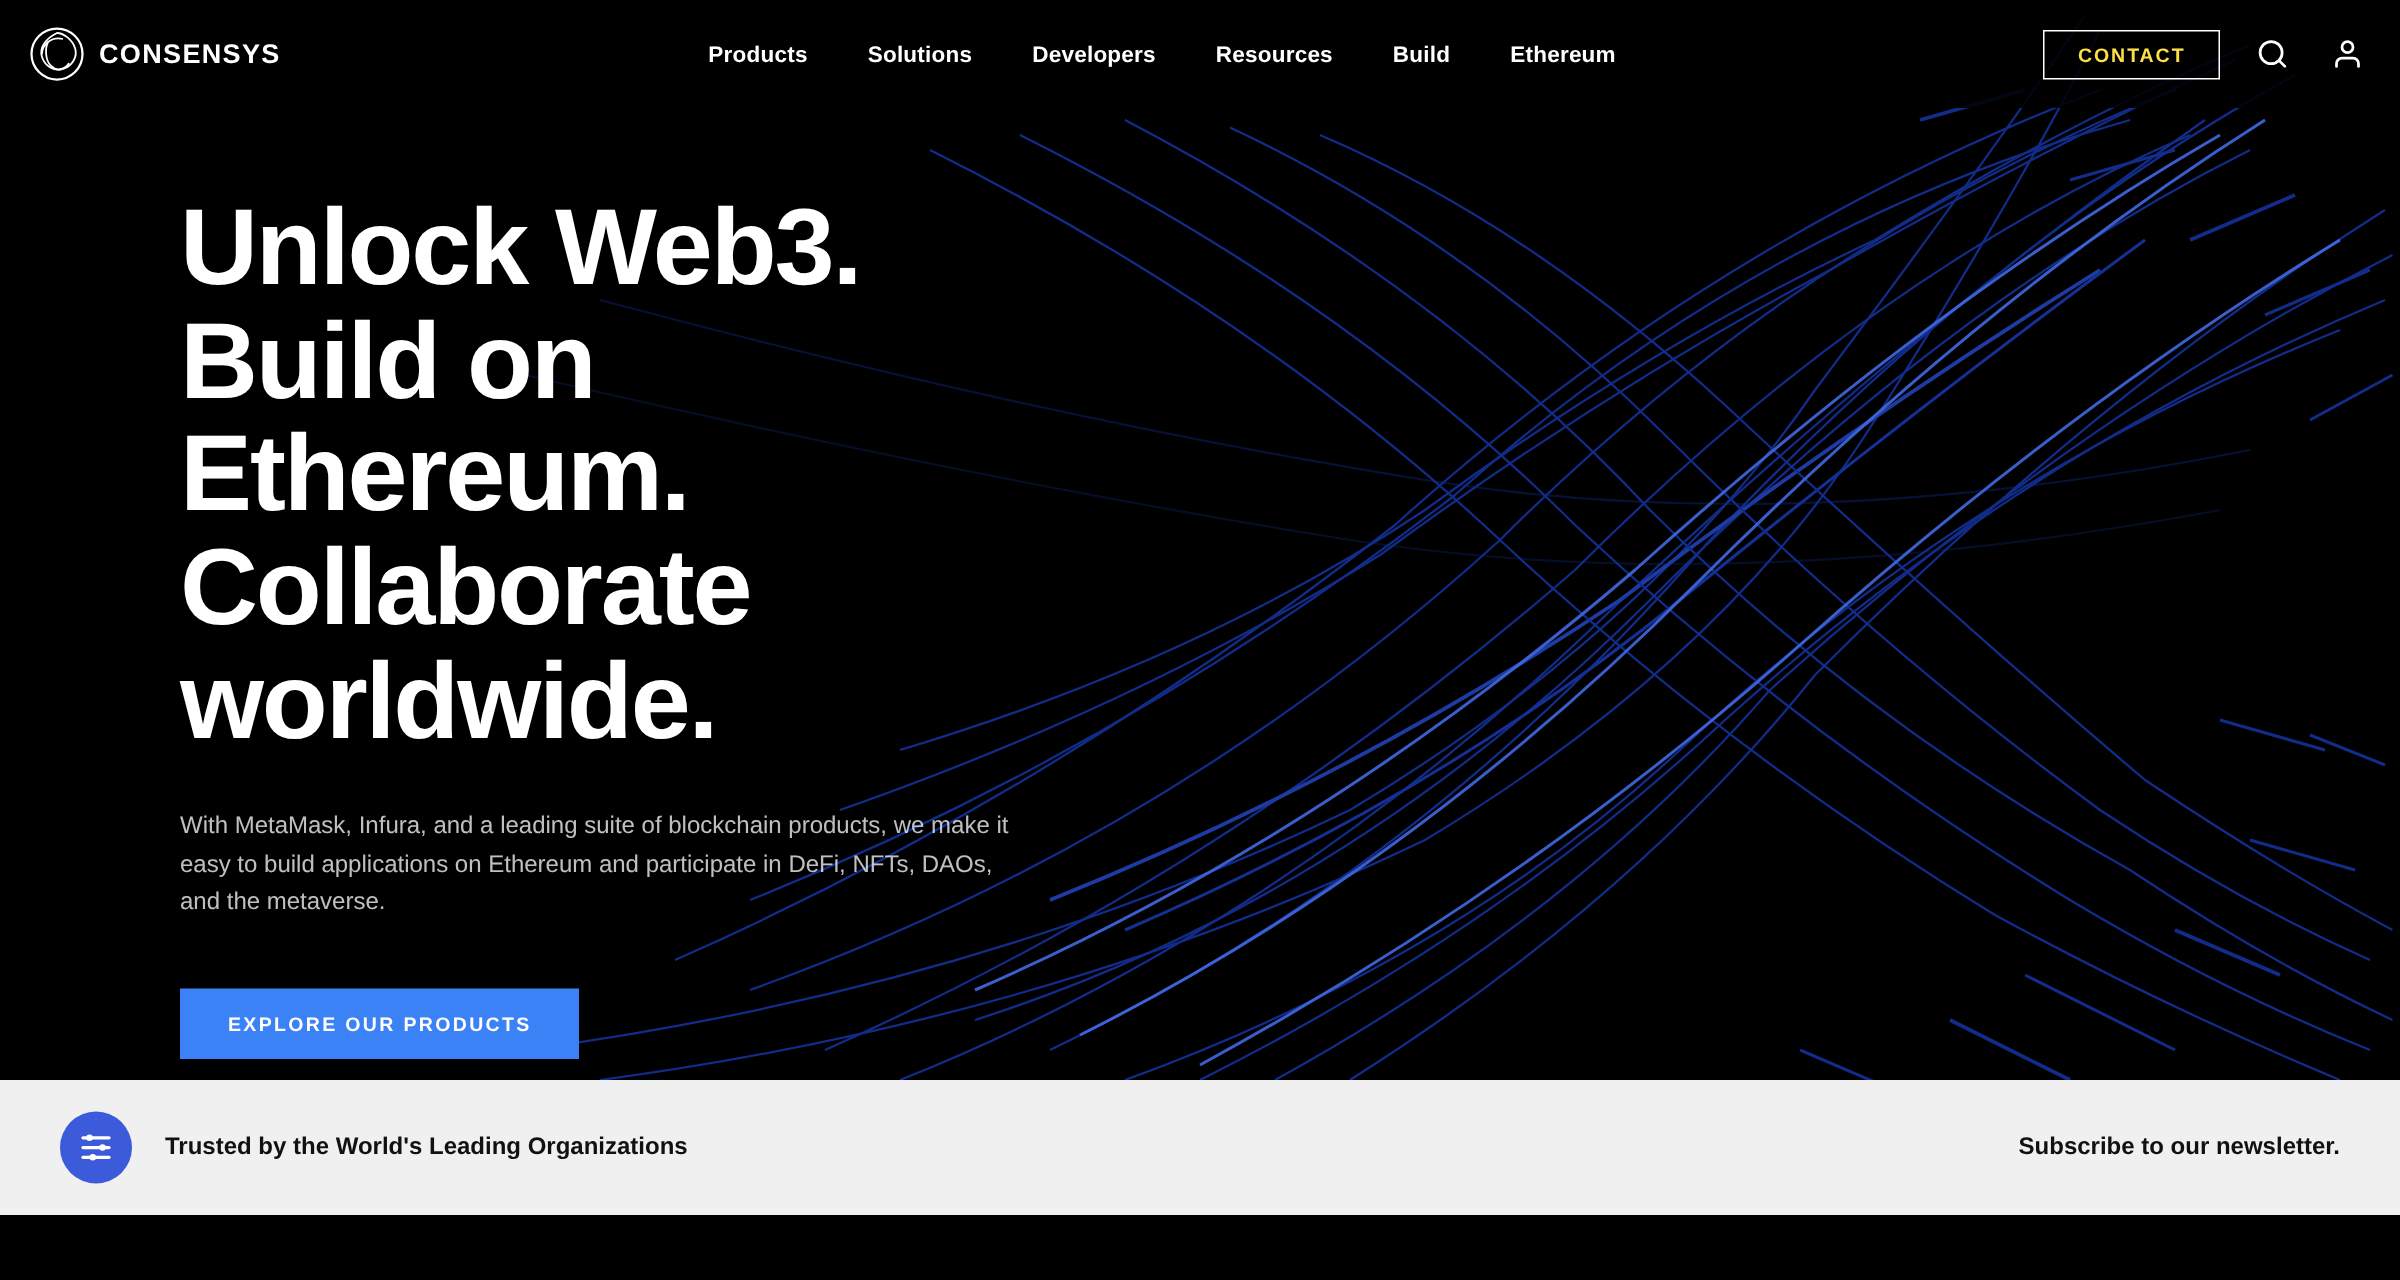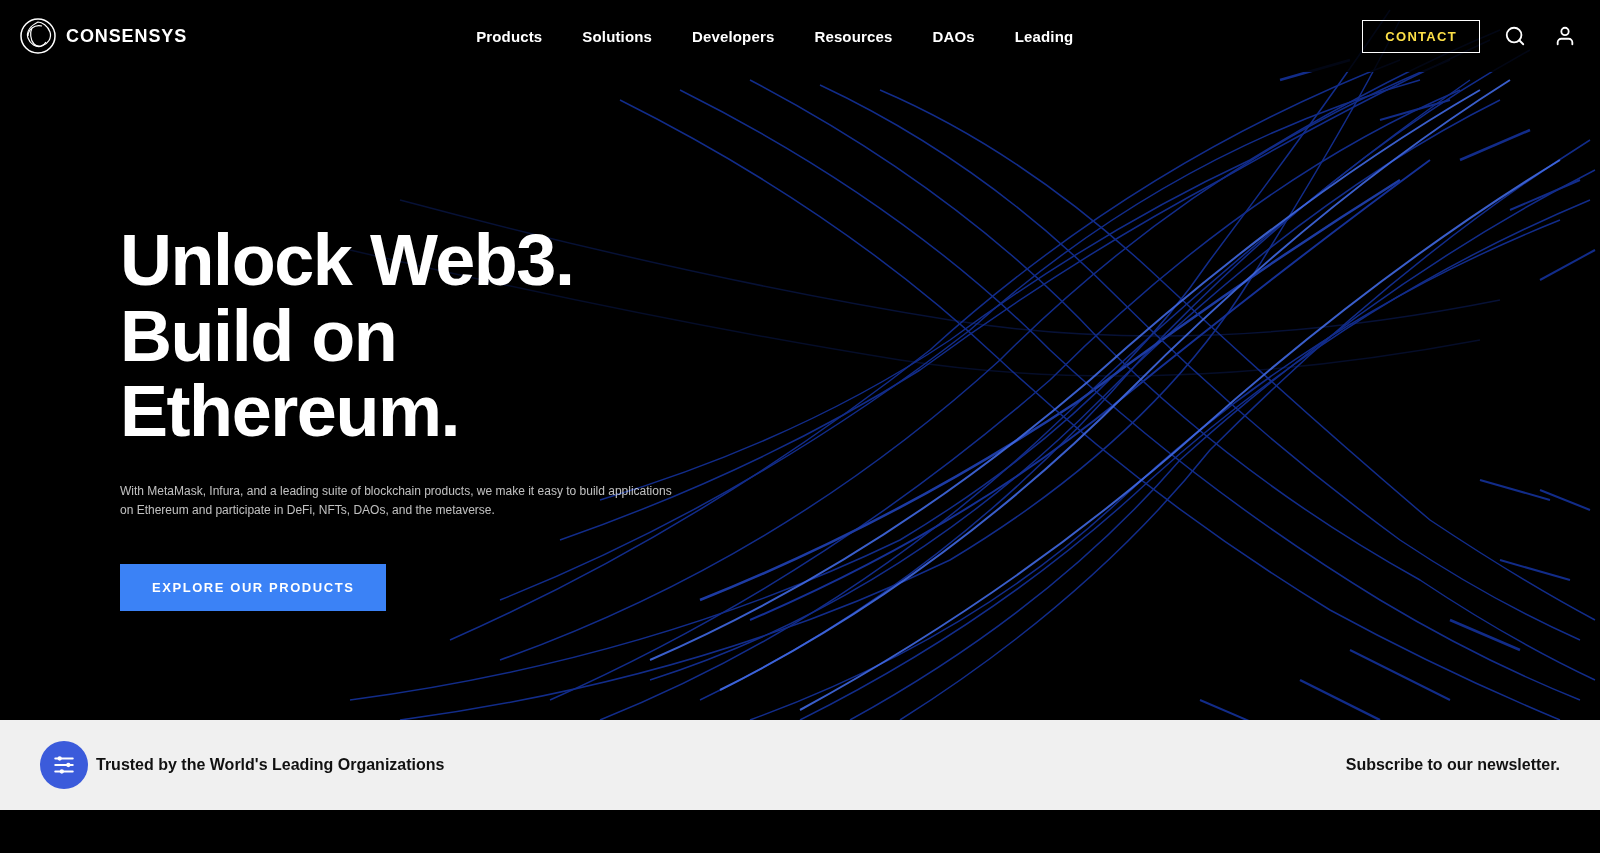--- a/index.html
+++ b/index.html
@@ -118,21 +118,21 @@
     .hero-title {
       font-size: 72px;
       font-weight: 800;
       line-height: 1.05;
       letter-spacing: -0.02em;
       color: #fff;
       margin-bottom: 32px;
     }
 
     .hero-subtitle {
-      font-size: 12px;
+      font-size: 16px;
       font-weight: 400;
       line-height: 1.6;
       color: rgba(255,255,255,0.75);
       max-width: 560px;
       margin-bottom: 44px;
     }
 
     .cta-btn {
       display: inline-block;
       background: #3b82f6;
@@ -152,21 +152,21 @@
       height: 90px;
       display: flex;
       align-items: center;
       justify-content: space-between;
       padding: 0 40px;
     }
 
     .bottom-left {
       display: flex;
       align-items: center;
-      gap: 8px;
+      gap: 22px;
     }
 
     .circle-icon {
       width: 48px;
       height: 48px;
       border-radius: 50%;
       background: #3b5bdb;
       display: flex;
       align-items: center;
       justify-content: center;
@@ -198,22 +198,22 @@
       <path d="M8 18 C8 12, 14 6, 22 8" stroke="white" stroke-width="1.2" fill="none"></path>
     </svg>
     <span class="logo-text">CONSENSYS</span>
   </a>
 
   <div class="nav-center">
     <a class="nav-link" href="#">Products</a>
     <a class="nav-link" href="#">Solutions</a>
     <a class="nav-link" href="#">Developers</a>
     <a class="nav-link" href="#">Resources</a>
-    <a class="nav-link" href="#">DAOs</a>
-    <a class="nav-link" href="#">Leading</a>
+    <a class="nav-link" href="#">Build</a>
+    <a class="nav-link" href="#">Ethereum</a>
   </div>
 
   <div class="nav-right">
     <button class="contact-btn">CONTACT</button>
     <button class="icon-btn">
       <svg width="22" height="22" viewBox="0 0 24 24" fill="none" stroke="white" stroke-width="2" stroke-linecap="round" stroke-linejoin="round">
         <circle cx="11" cy="11" r="8"></circle>
         <line x1="21" y1="21" x2="16.65" y2="16.65"></line>
       </svg>
     </button>
@@ -285,20 +285,21 @@
       <path d="M 650 660 Q 880 560 1090 380 Q 1290 200 1480 90"></path>
       <path d="M 720 690 Q 940 580 1130 390 Q 1320 200 1510 80"></path>
       <path d="M 800 710 Q 1020 590 1200 430 Q 1380 270 1560 160"></path>
     </g>
   </svg>
 
   <div class="hero-content">
     <h1 class="hero-title">
       <span>Unlock Web3.</span><br>
       <span>Build on Ethereum.</span><br>
+      <span>Collaborate worldwide.</span>
     </h1>
     <p class="hero-subtitle">With MetaMask, Infura, and a leading suite of blockchain products, we make it easy to build applications on Ethereum and participate in DeFi, NFTs, DAOs, and the metaverse.</p>
     <button class="cta-btn">EXPLORE OUR PRODUCTS</button>
   </div>
 </section>
 
 <div class="bottom-bar">
   <div class="bottom-left">
     <div class="circle-icon">
       <svg width="26" height="26" viewBox="0 0 24 24" fill="none" stroke="white" stroke-width="2" stroke-linecap="round" stroke-linejoin="round">

